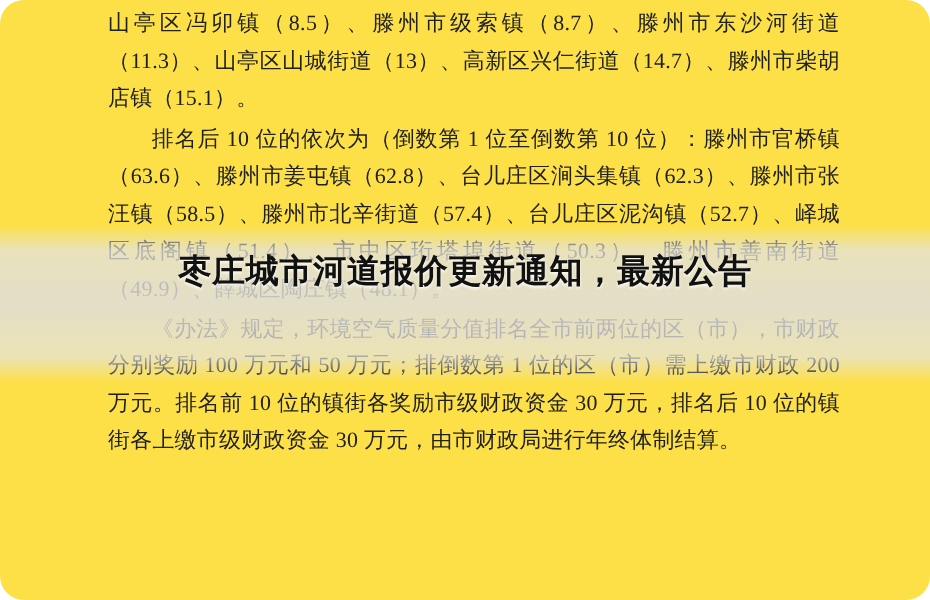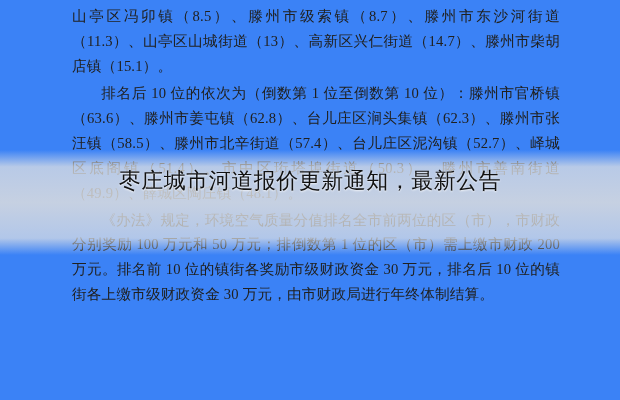--- a/index.html
+++ b/index.html
@@ -10,22 +10,23 @@
     width: 620px;
     height: 400px;
     overflow: hidden;
     background: #ffffff;
     font-family: "Liberation Serif", "DejaVu Serif", serif;
   }
   .page {
     position: relative;
     width: 620px;
     height: 400px;
-    background: #3b82f6;
+    background: #fde047;
     overflow: hidden;
+    border-radius: 16px;
   }
   .doc-body {
     position: absolute;
     inset: 0;
     padding: 4px 60px 0 72px;
     box-sizing: border-box;
     color: #20201f;
     font-size: 14.6px;
     line-height: 1.72;
     letter-spacing: 0.2px;
@@ -61,21 +62,21 @@
   .overlay-title {
     position: absolute;
     left: 0;
     right: 0;
     top: 165px;
     padding: 0 44px;
     box-sizing: border-box;
     text-align: center;
     color: #111111;
     font-family: "Liberation Sans", "DejaVu Sans", sans-serif;
-    font-weight: normal;
+    font-weight: bold;
     font-size: 22px;
     line-height: 1.42;
     letter-spacing: 0.5px;
     text-shadow: 0 1px 2px rgba(255,255,255,0.85);
   }
   .overlay-title .line2 {
     display: block;
   }
 </style>
 </head>

